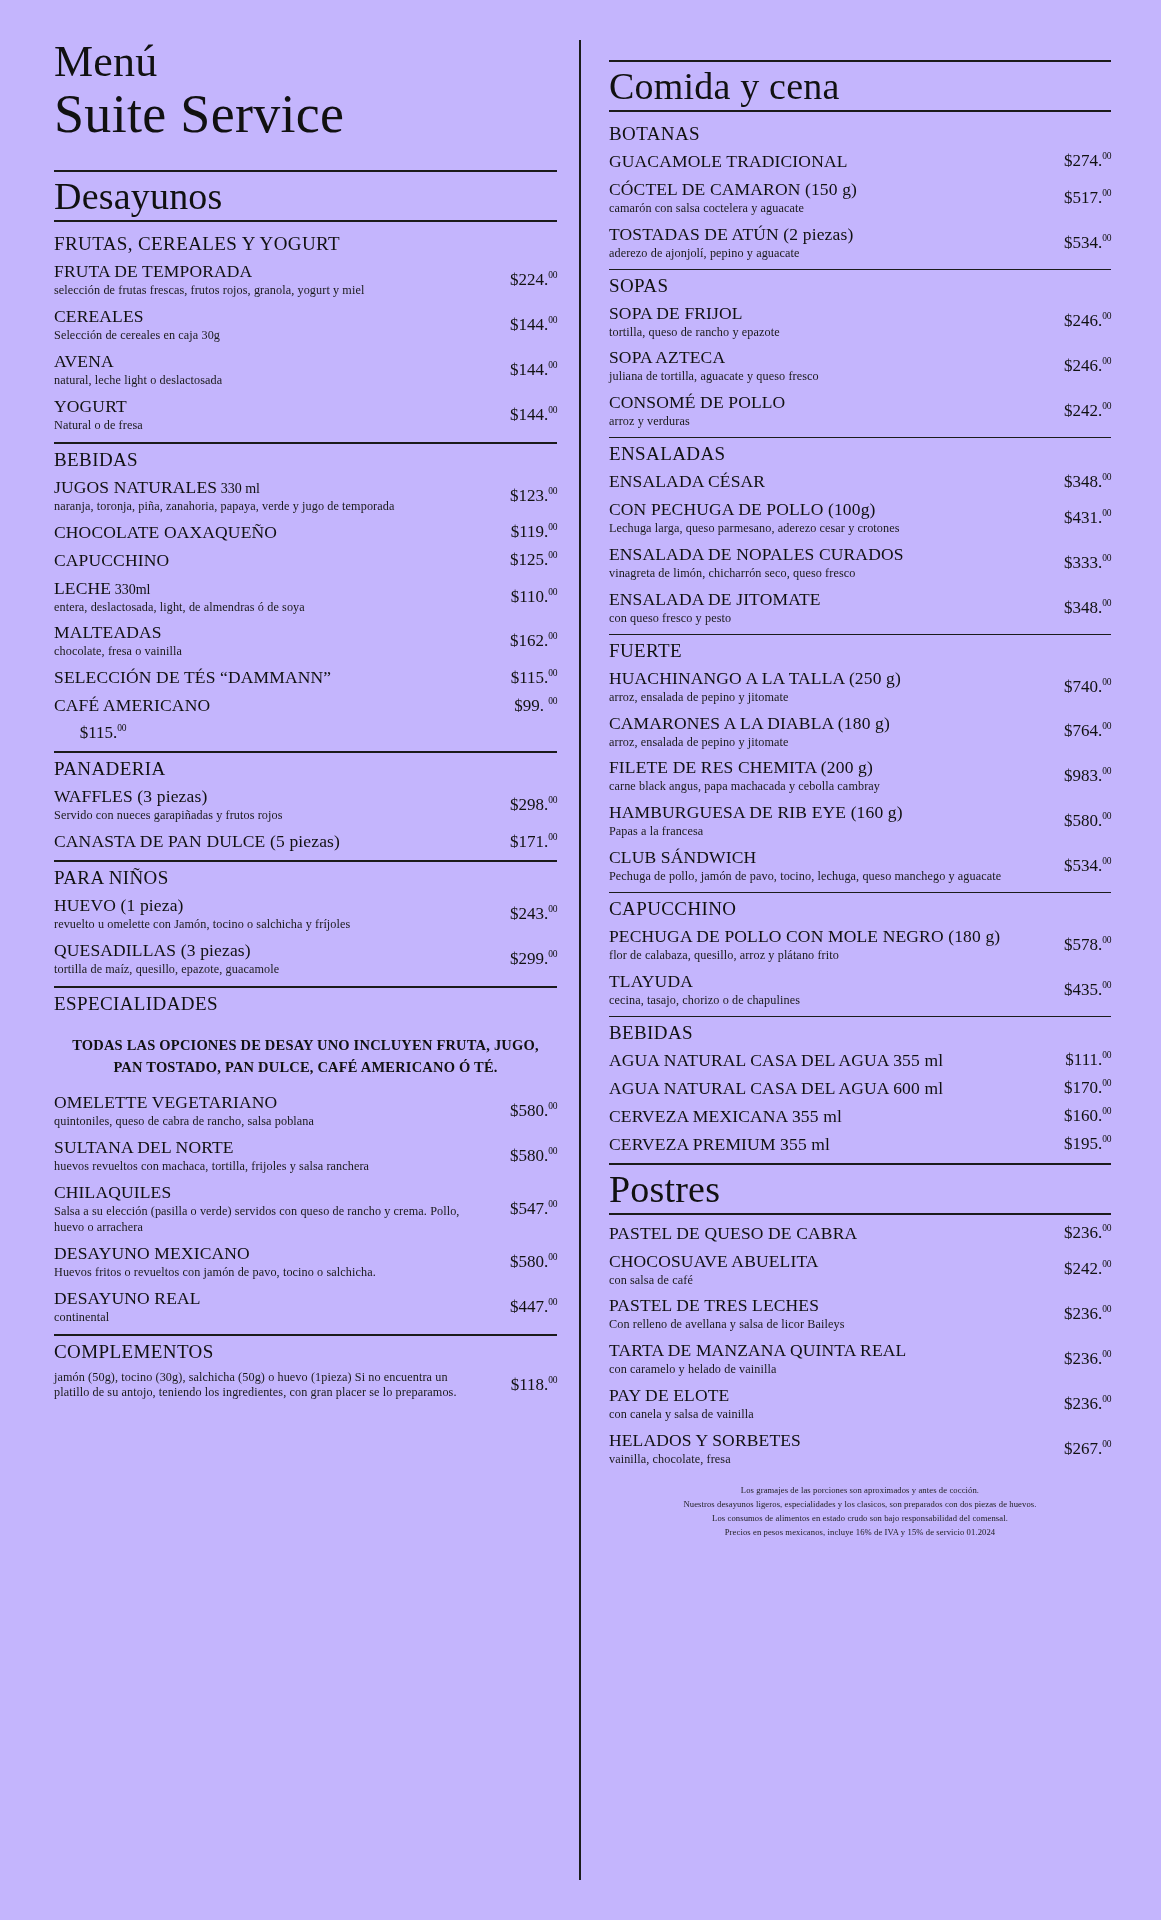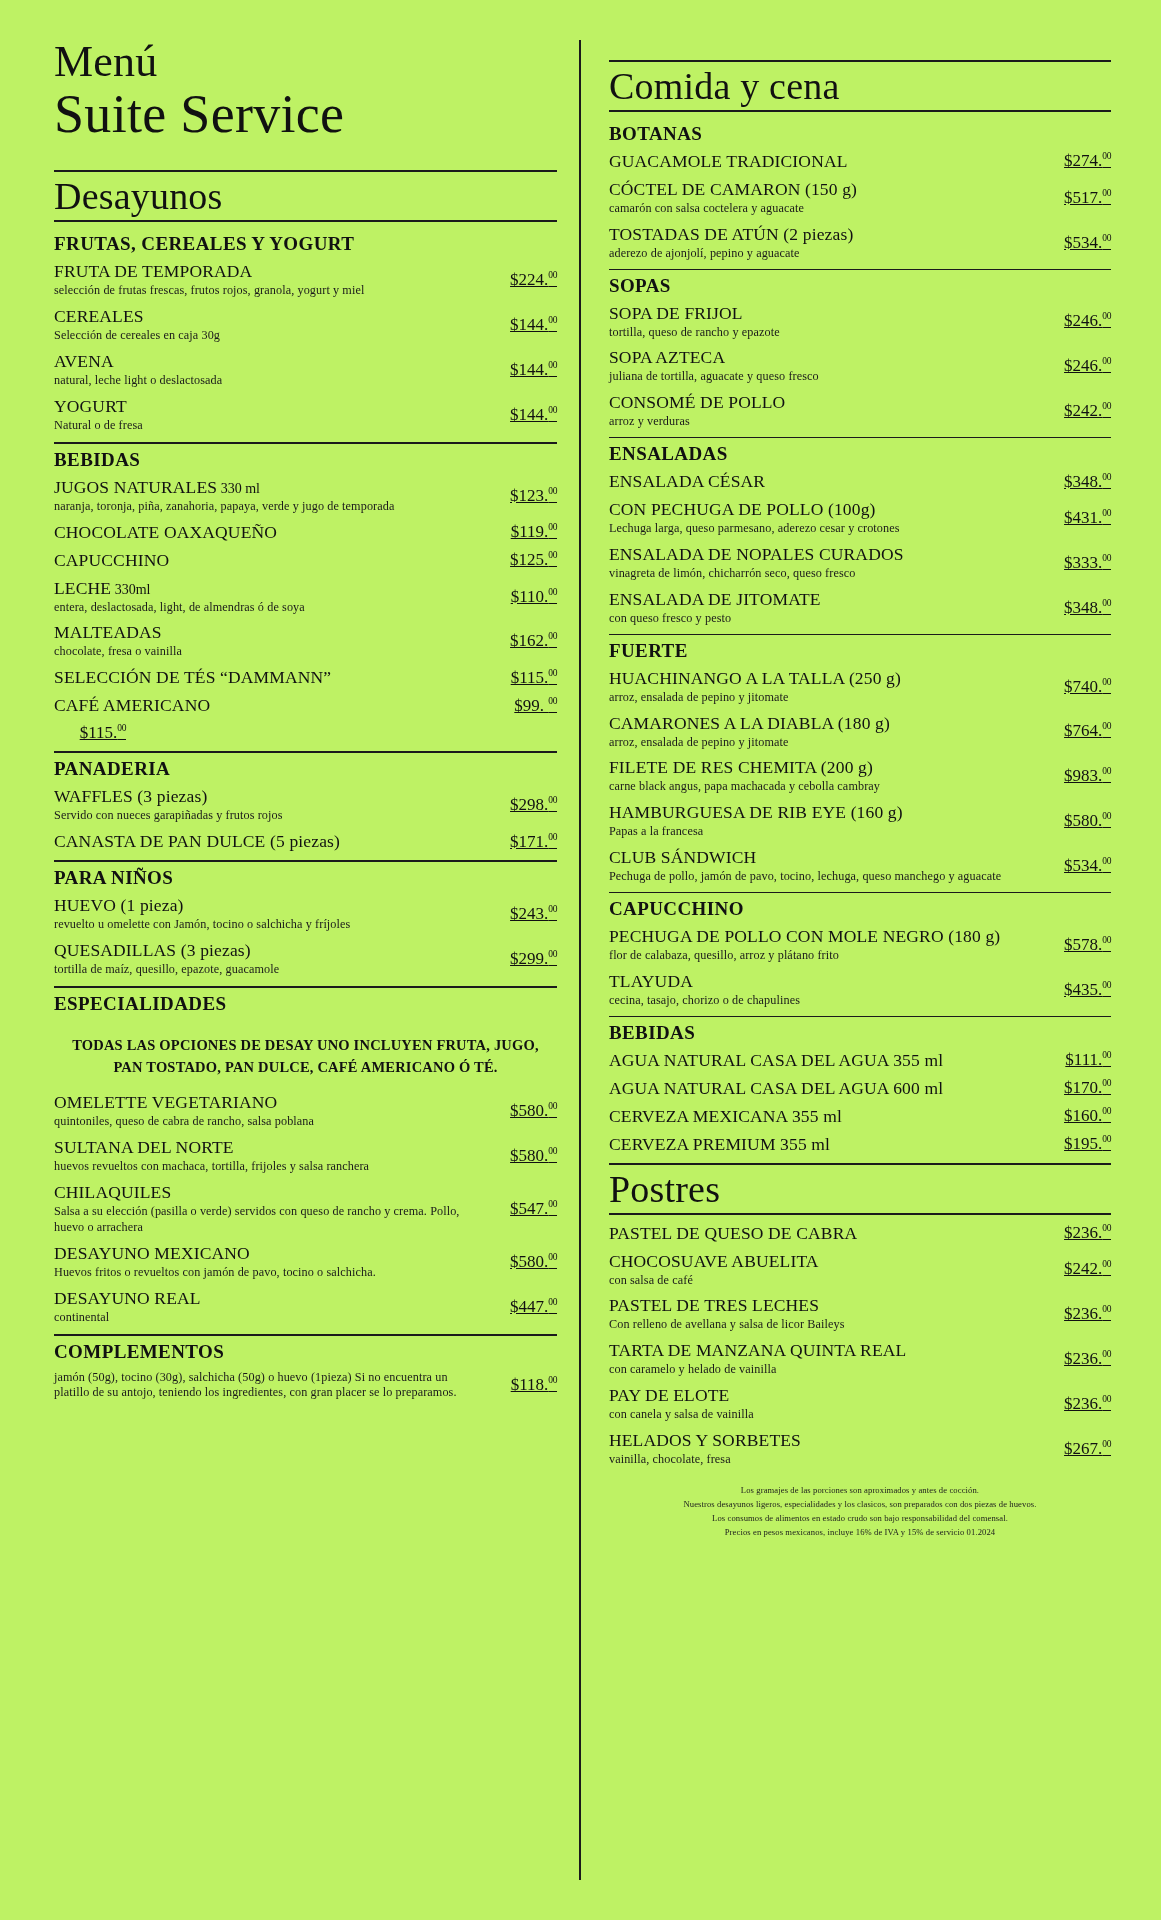--- a/index.html
+++ b/index.html
@@ -7,21 +7,21 @@
     width: 1161px;
     height: 1920px;
     background: #ffffff;
     font-family: "Liberation Serif", "DejaVu Serif", serif;
     color: #111111;
   }
   .page {
     position: relative;
     width: 1161px;
     height: 1920px;
-    background: #bef264;
+    background: #c4b5fd;
     padding: 22px 24px 14px 24px;
     display: flex;
     flex-direction: row;
   }
   .col {
     position: relative;
   }
   .col-left  { width: 568px; padding: 18px 22px 0 30px; }
   .col-right { width: 569px; padding: 30px 26px 0 28px; }
 
@@ -57,21 +57,21 @@
   .bigsection .bigtitle {
     font-size: 38px;
     line-height: 1.18;
     font-weight: 400;
     letter-spacing: 0.2px;
   }
 
   
   .subsection {
     font-size: 19px;
-    font-weight: bold;
+    font-weight: normal;
     letter-spacing: 0.4px;
     padding: 5px 0 4px 0;
   }
   .rule-top { border-top: 2.5px solid #1b1b1b; margin-top: 8px; }
   .rule-thin-top { border-top: 1.6px solid #1b1b1b; margin-top: 7px; }
 
   
   .items { padding-top: 2px; }
   .item {
     display: flex;
@@ -97,21 +97,20 @@
     margin-top: 1px;
     letter-spacing: 0.1px;
   }
   .price {
     flex: 0 0 auto;
     font-size: 17px;
     white-space: nowrap;
     align-self: center;
     text-align: right;
     min-width: 72px;
-    text-decoration: underline;
   }
   .price sup {
     font-size: 9.5px;
     vertical-align: super;
     letter-spacing: -0.4px;
   }
 
   .note-block {
     font-size: 14.5px;
     font-weight: bold;

